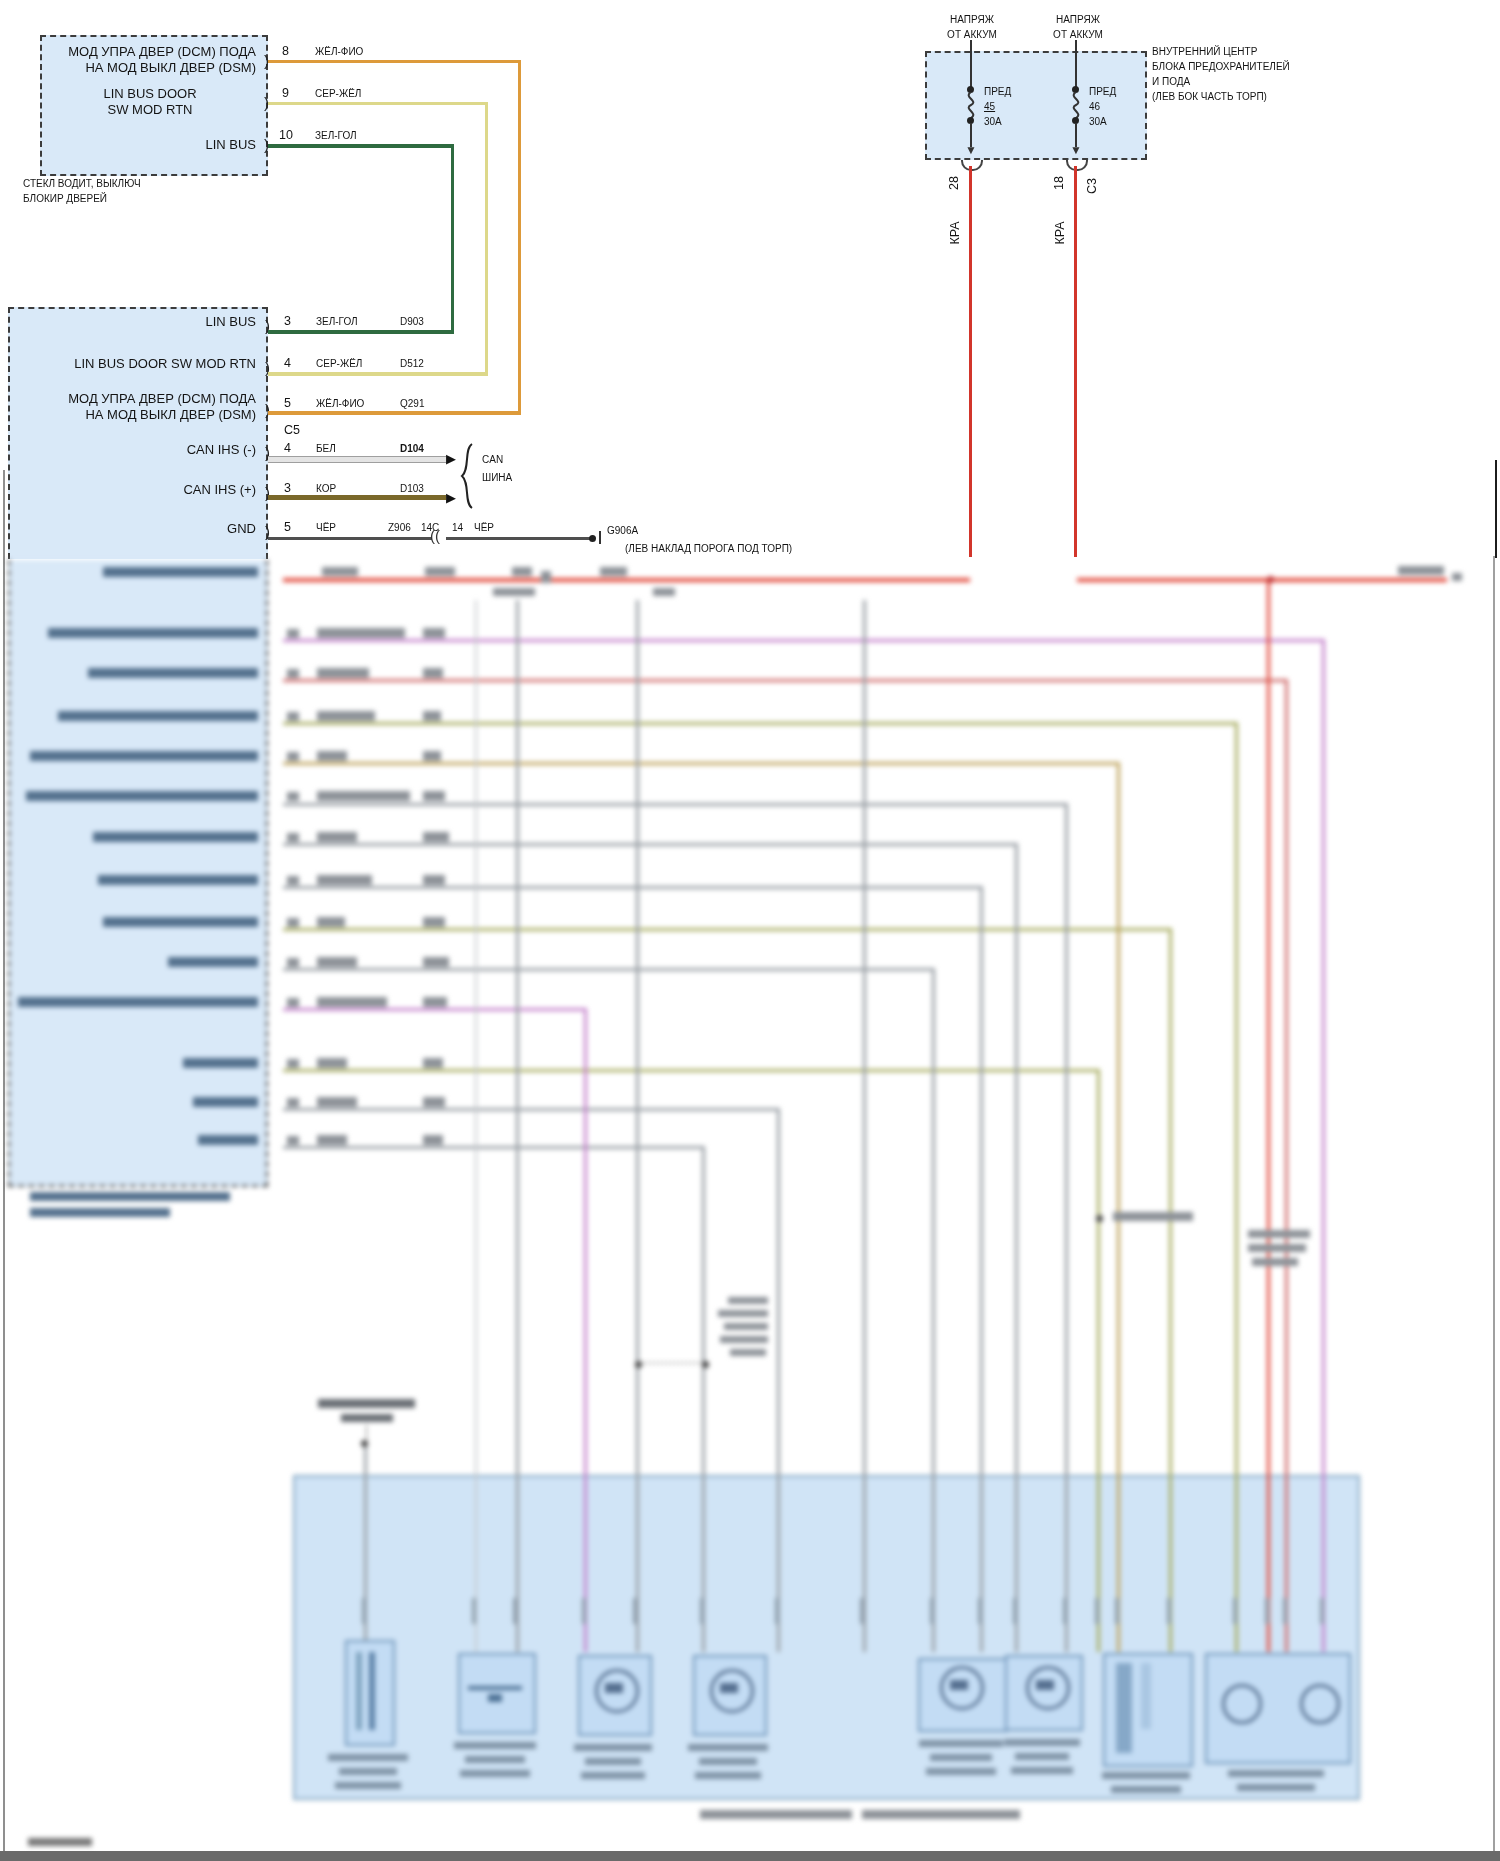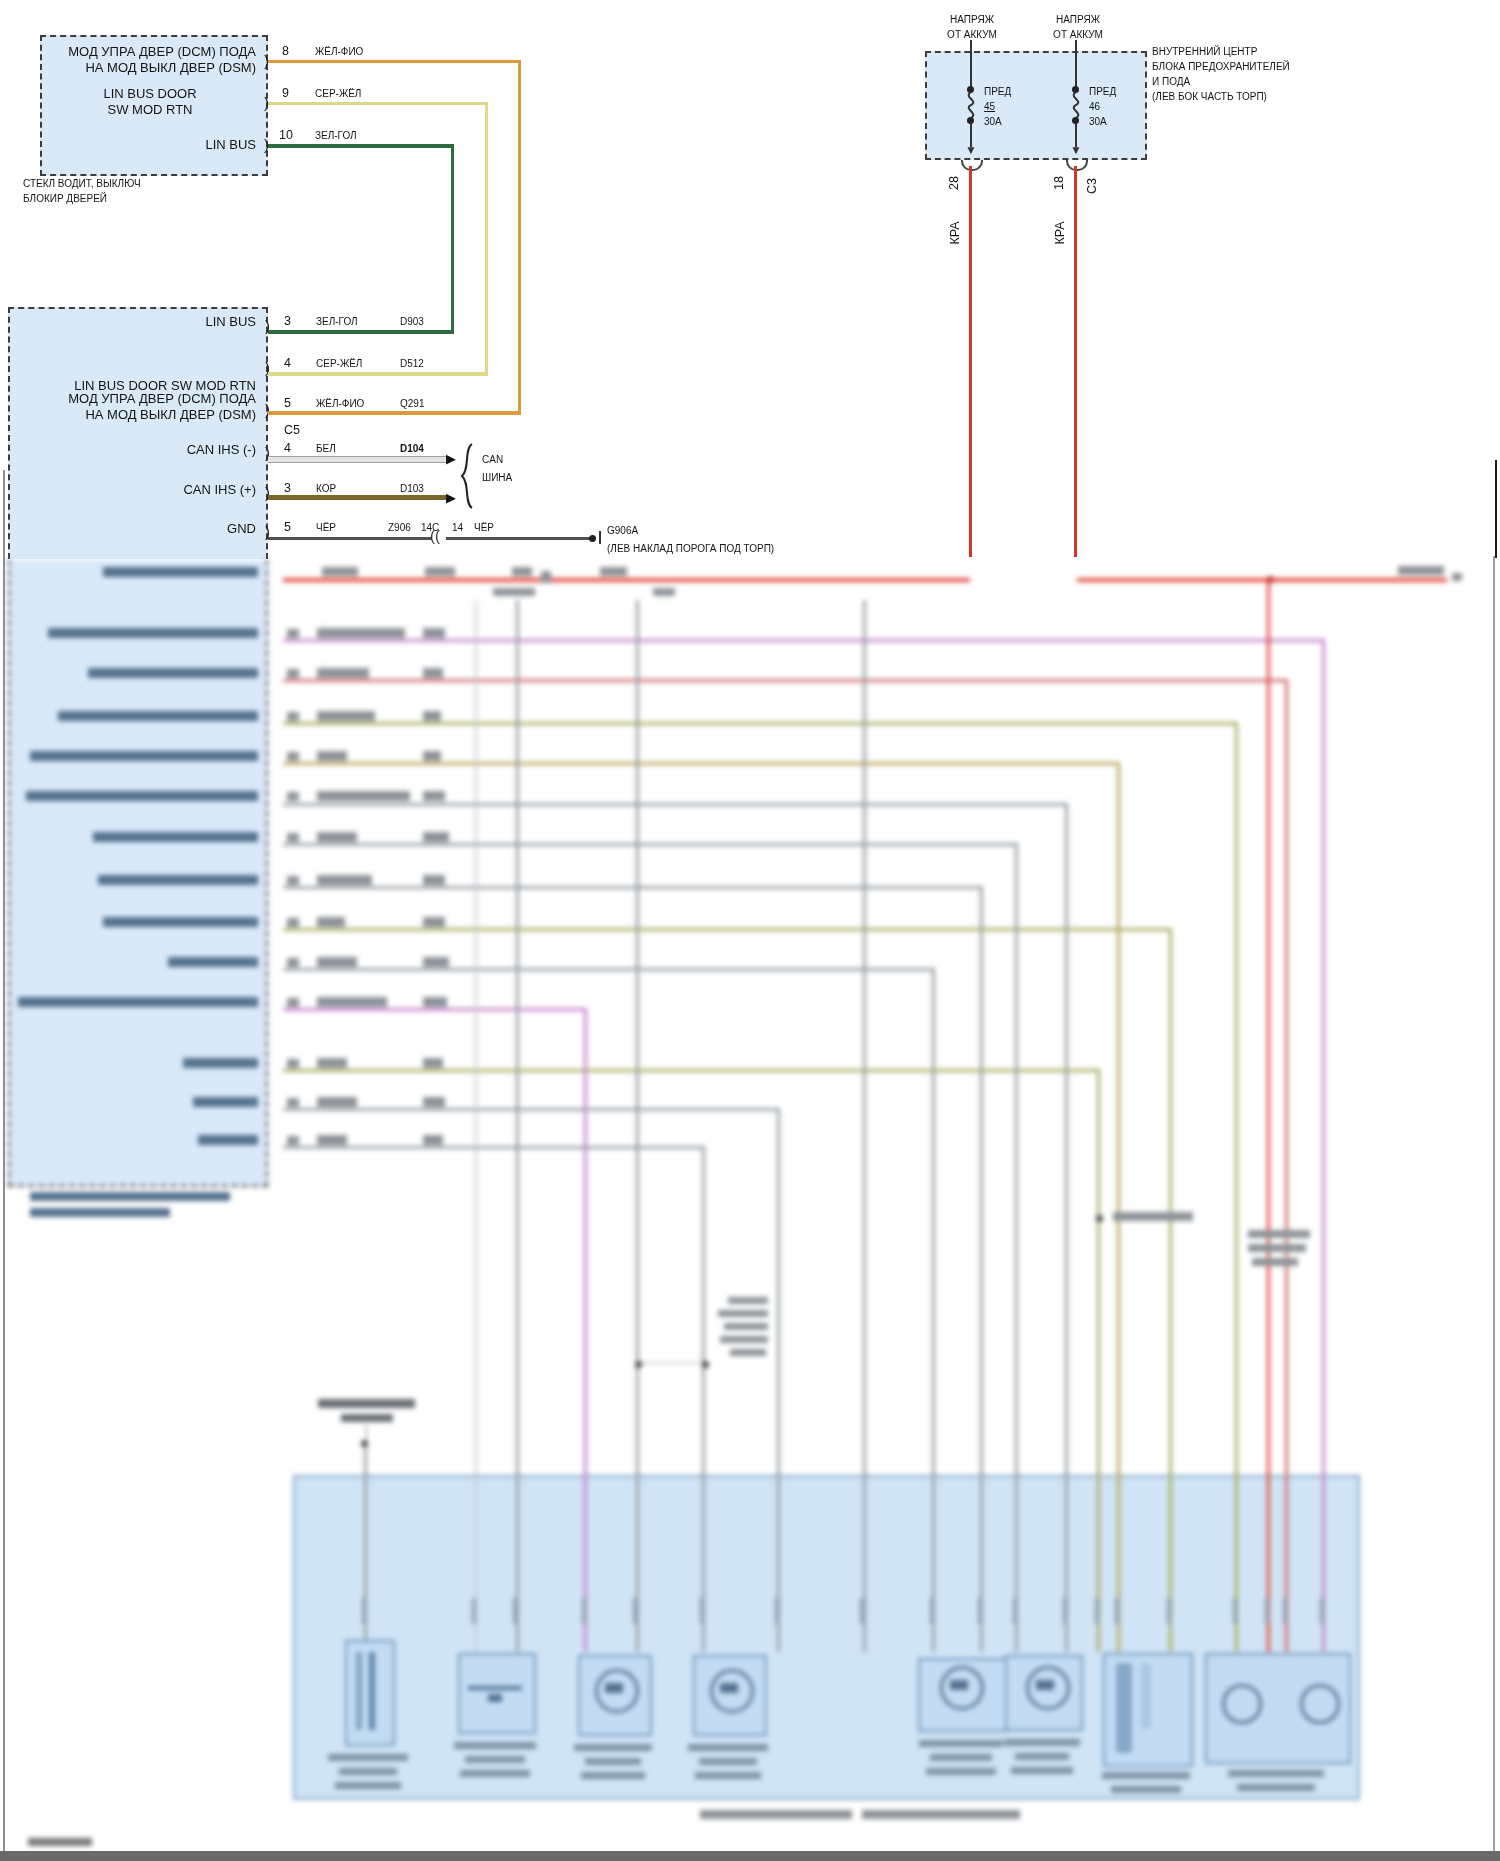--- a/index.html
+++ b/index.html
@@ -57,21 +57,21 @@
   <div class="wire" style="left:268px;top:60px;width:253px;height:3px;background:#dd9a3a;"></div>
   <div class="wire" style="left:518px;top:60px;width:3px;height:354px;background:#dd9a3a;"></div>
   <div class="wire" style="left:268px;top:102px;width:220px;height:3px;background:#ddd88a;"></div>
   <div class="wire" style="left:485px;top:102px;width:3px;height:273px;background:#ddd88a;"></div>
   <div class="wire" style="left:268px;top:144px;width:186px;height:4px;background:#2e6b40;"></div>
   <div class="wire" style="left:451px;top:144px;width:3px;height:189px;background:#2e6b40;"></div>
 
   <div class="dbox" style="left:8px;top:307px;width:256px;height:250px;border-bottom:none;"></div>
 
   <div class="lblR" style="left:12px;top:314px;width:244px;">LIN BUS</div>
-  <div class="lblR" style="left:12px;top:356px;width:244px;margin-top:22px;">LIN BUS DOOR SW MOD RTN</div>
+  <div class="lblR" style="left:12px;top:356px;width:244px;">LIN BUS DOOR SW MOD RTN</div>
   <div class="lblR" style="left:12px;top:391px;width:244px;">
     <div>МОД УПРА ДВЕР (DCM) ПОДА</div>
     <div>НА МОД ВЫКЛ ДВЕР (DSM)</div>
   </div>
   <div class="lblR" style="left:12px;top:442px;width:244px;">CAN IHS (-)</div>
   <div class="lblR" style="left:12px;top:482px;width:244px;">CAN IHS (+)</div>
   <div class="lblR" style="left:12px;top:521px;width:244px;">GND</div>
 
   <span class="brk" style="left:265px;top:317px;">)</span>
   <span class="brk" style="left:265px;top:359px;">)</span>
@@ -119,21 +119,21 @@
   <span class="t" style="left:388px;top:520px;">Z906</span>
   <span class="t" style="left:421px;top:520px;">14C</span>
   <div class="wire" style="left:268px;top:537px;width:164px;height:3px;background:#4f4f4f;"></div>
   <span class="t" style="left:430px;top:528px;font-size:15px;color:#333;">((</span>
   <span class="t" style="left:452px;top:520px;">14</span>
   <span class="t" style="left:474px;top:520px;">ЧЁР</span>
   <div class="wire" style="left:446px;top:537px;width:146px;height:3px;background:#4f4f4f;"></div>
   <div class="dot" style="left:589px;top:535px;"></div>
   <div class="wire" style="left:599px;top:531px;width:2px;height:13px;background:#333;"></div>
   <span class="t" style="left:607px;top:523px;">G906A</span>
-  <span class="t" style="left:607px;top:541px;">(ЛЕВ НАКЛАД ПОРОГА ПОД ТОРП)</span>
+  <span class="t" style="left:625px;top:541px;">(ЛЕВ НАКЛАД ПОРОГА ПОД ТОРП)</span>
 
   <div class="t" style="left:922px;top:12px;width:100px;text-align:center;">
     <div>НАПРЯЖ</div>
       <div>ОТ АККУМ</div>
   </div>
   <div class="t" style="left:1028px;top:12px;width:100px;text-align:center;">
     <div>НАПРЯЖ</div>
       <div>ОТ АККУМ</div>
   </div>
 

